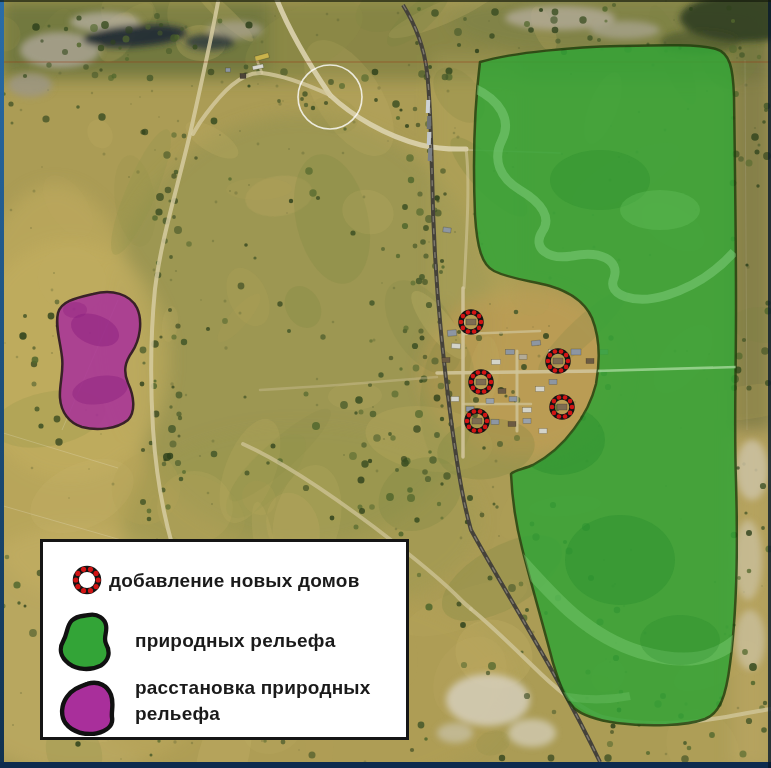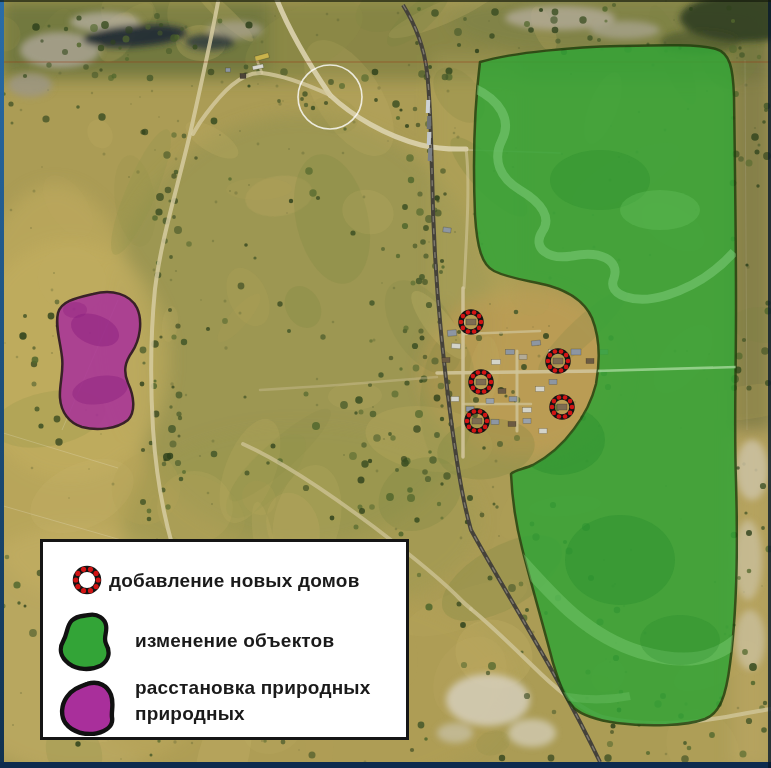--- a/index.html
+++ b/index.html
@@ -1022,30 +1022,30 @@
     <svg class="legend-icon li-1" width="36" height="36" viewBox="-18 -18 36 36">
       <use href="#marker-proto" transform="scale(1.12)"></use>
     </svg>
     <span class="legend-label ll-1">добавление новых домов</span>
   </div>
   <div>
     <svg class="legend-icon li-2" width="68" height="60" viewBox="0 0 60 56">
       <path d="M 29,3 C 38,1 45,6 46,13 C 47,20 43,24 46,30 C 50,37 49,45 41,50 C 31,55 19,54 11,48
                C 3,42 2,34 6,27 C 10,20 9,13 14,8 C 19,3 24,4 29,3 Z" stroke="#111" stroke-width="4" stroke-linejoin="round" fill="#33a437"></path>
     </svg>
-    <span class="legend-label ll-2">изменение объектов</span>
+    <span class="legend-label ll-2">природных рельефа</span>
   </div>
   <div>
     <svg class="legend-icon li-3" width="64" height="56" viewBox="0 0 58 50">
       <path d="M 27,3 C 37,0 45,5 48,13 C 51,21 48,28 49,34 C 50,41 44,46 35,48 C 25,50 13,47 7,39
                C 2,32 3,22 8,15 C 13,8 19,6 27,3 Z" stroke="#111" stroke-width="4" stroke-linejoin="round" fill="#a92f9b"></path>
     </svg>
     <span class="legend-label ll-3">
       <span>расстановка природных</span><br>
-      <span>природных</span>
+      <span>рельефа</span>
     </span>
   </div>
 </div>
 
 <div class="edge edge-left"></div>
 <div class="edge edge-bottom"></div>
 <div class="edge edge-right"></div>
 <div class="edge edge-top"></div>
 </div>
 

